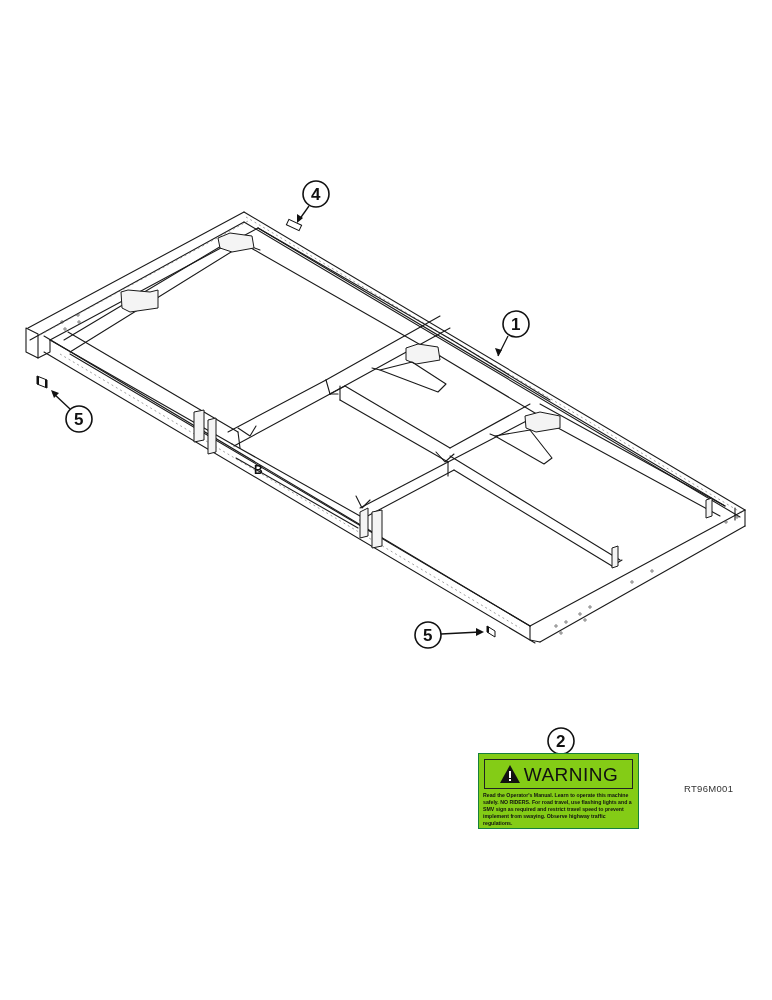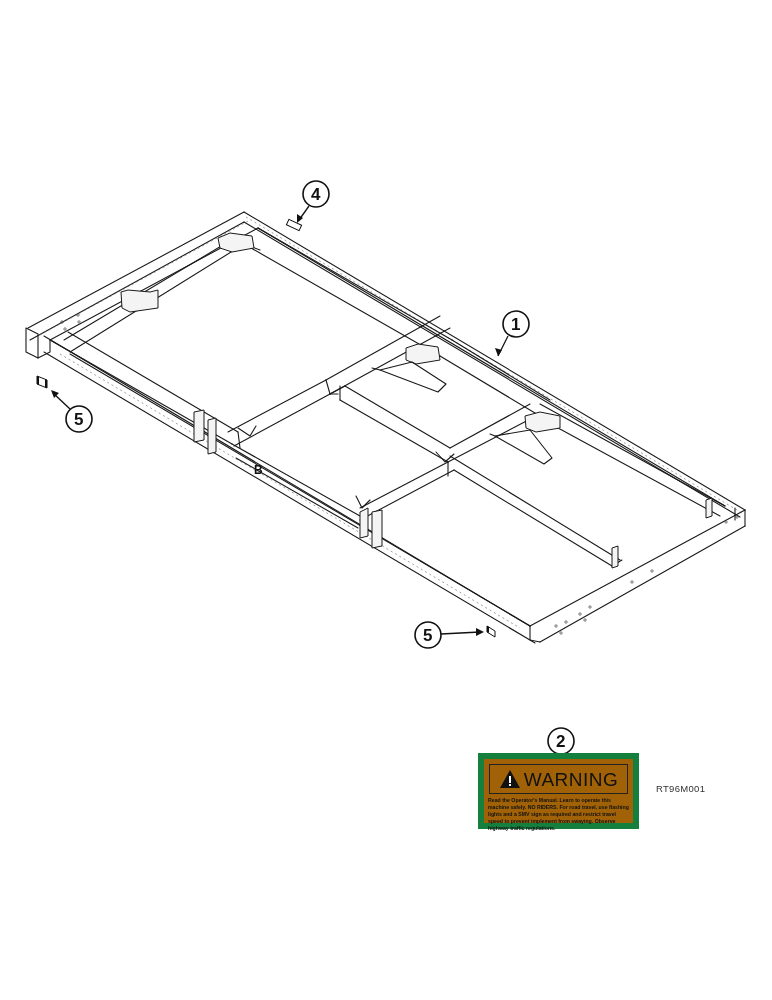--- a/index.html
+++ b/index.html
@@ -10,29 +10,29 @@
   .dash { stroke: #777; fill: none; stroke-width: 0.7; stroke-dasharray: 2 3; }
   .bracket { stroke: #1a1a1a; fill: #f4f4f4; stroke-width: 1; }
   .callout-circle { stroke: #111; fill: #fff; stroke-width: 1.6; }
   .callout-num { font-family: "Liberation Sans", sans-serif; font-weight: bold; font-size: 17px; fill: #111; }
   .leader { stroke: #111; stroke-width: 1.3; fill: none; }
   .decal { stroke: #111; fill: #fff; stroke-width: 1; }
   .frame-mark { font-family: "Liberation Sans", sans-serif; font-weight: bold; font-size: 12px; fill: #111; }
 
   .warning-decal {
     position: absolute; left: 478px; top: 753px; width: 161px; height: 76px;
-    border: 6px solid #15803d; background: #a16207; box-sizing: border-box; padding: 3px 4px;
+    border: 1px solid #15803d; background: #84cc16; box-sizing: border-box; padding: 3px 4px;
   }
   .warning-head {
     border: 1px solid #222; height: 28px; display: flex; align-items: center; justify-content: center;
     gap: 3px; margin: 2px 1px 3px 1px;
   }
   .warning-title { font-size: 19px; font-weight: normal; letter-spacing: 0.5px; color: #111; line-height: 1; }
   .warning-body { font-size: 5.2px; line-height: 7px; color: #111; font-weight: bold; }
-  .fig-id { position: absolute; left: 656px; top: 783px; font-size: 9.5px; color: #333; letter-spacing: 0.3px; }
+  .fig-id { position: absolute; left: 684px; top: 783px; font-size: 9.5px; color: #333; letter-spacing: 0.3px; }
 </style>
 </head>
 <body>
 
 <svg class="drawing" width="772" height="1000" viewBox="0 0 772 1000" xmlns="http://www.w3.org/2000/svg">
 
   <g>
 
     <path class="ln" d="M244 212 L745 510"></path>
     <path class="ln" d="M244 222 L740 517"></path>

